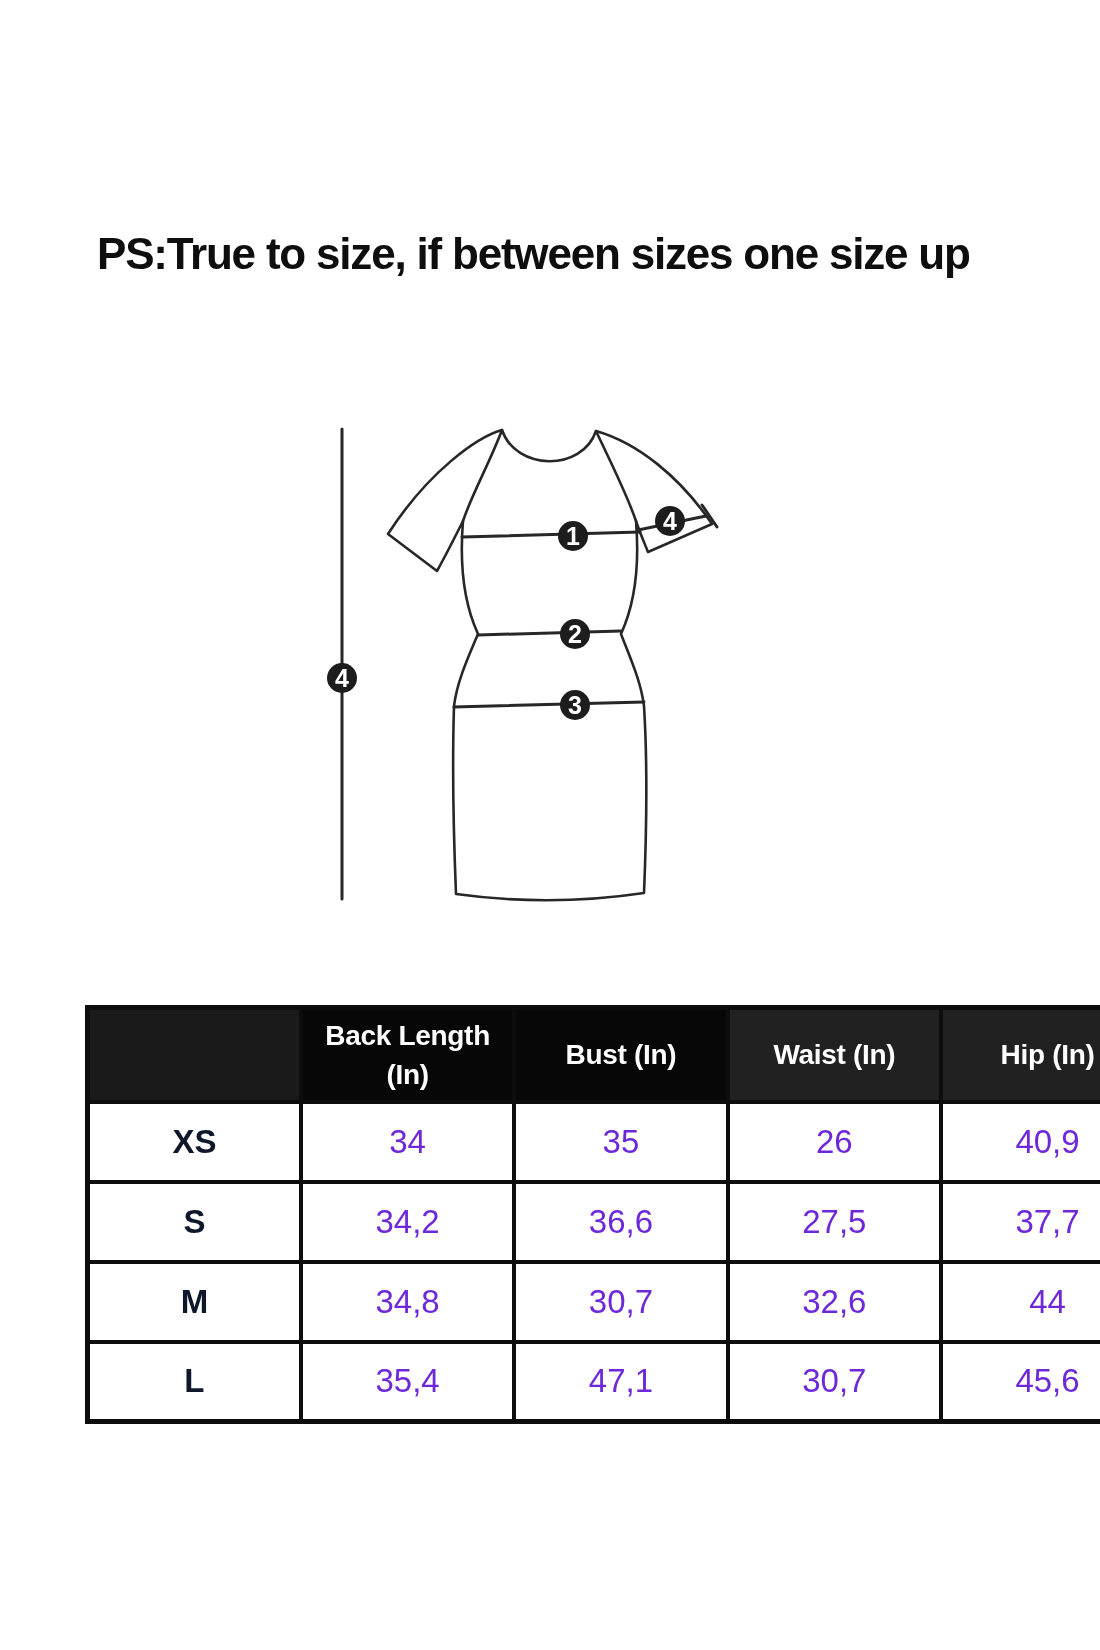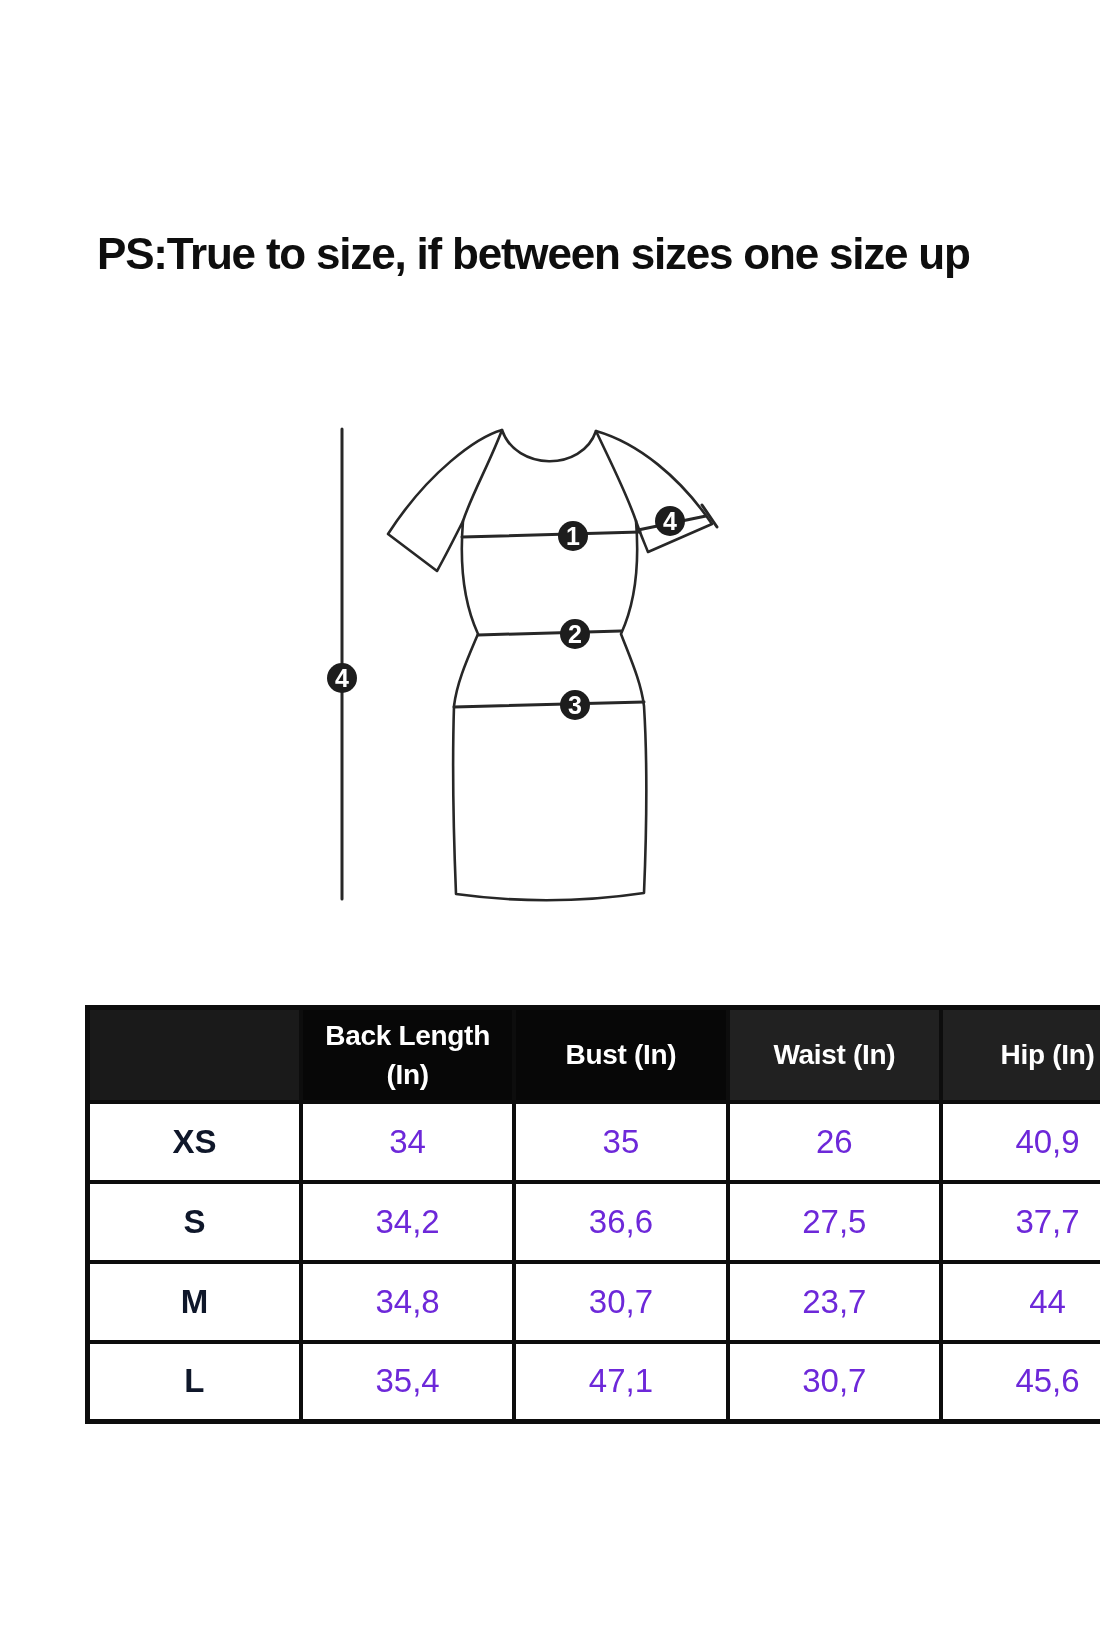--- a/index.html
+++ b/index.html
@@ -141,21 +141,21 @@
         <td class="size-cell">S</td>
         <td class="value-cell">34,2</td>
         <td class="value-cell">36,6</td>
         <td class="value-cell">27,5</td>
         <td class="value-cell">37,7</td>
       </tr>
       <tr>
         <td class="size-cell">M</td>
         <td class="value-cell">34,8</td>
         <td class="value-cell">30,7</td>
-        <td class="value-cell">23,7</td>
+        <td class="value-cell">32,6</td>
         <td class="value-cell">44</td>
       </tr>
       <tr>
         <td class="size-cell">L</td>
         <td class="value-cell">35,4</td>
         <td class="value-cell">47,1</td>
         <td class="value-cell">30,7</td>
         <td class="value-cell">45,6</td>
       </tr>
     </tbody>

